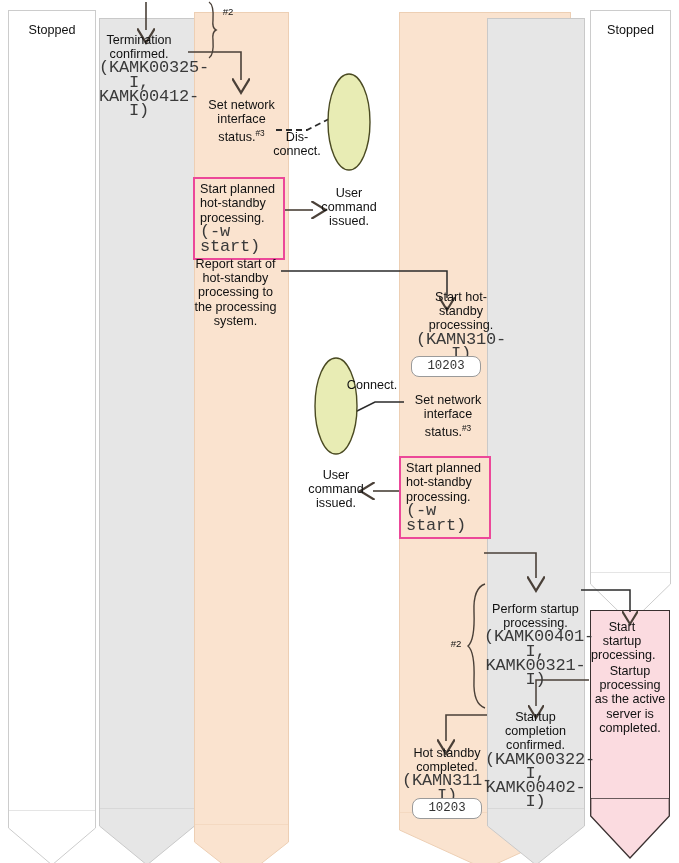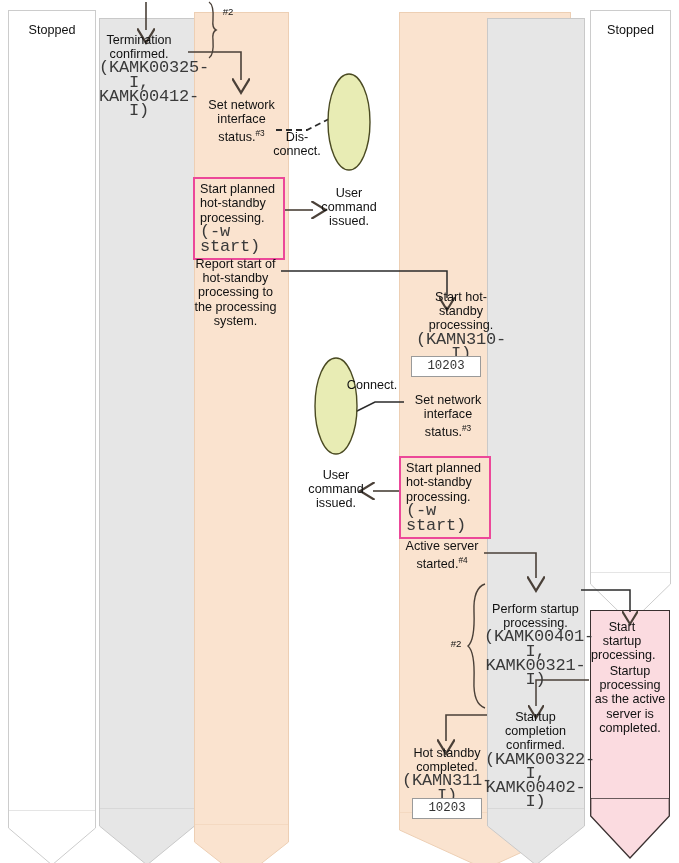--- a/index.html
+++ b/index.html
@@ -8,21 +8,21 @@
 
   .col{position:absolute;box-sizing:border-box;}
   .col .body{position:absolute;left:0;top:0;width:100%;box-sizing:border-box;}
   .chev{position:absolute;left:0;width:100%;}
 
   .txt{position:absolute;box-sizing:border-box;text-align:center;
        font-size:12.6px;line-height:14.2px;color:#111;}
   .mono{font-family:"Liberation Mono",monospace;font-size:17px;color:#3a3a3a;letter-spacing:-0.2px;}
 
   .pill{position:absolute;box-sizing:border-box;background:#fff;border:1.4px solid #9a9a9a;
-        border-radius:0;text-align:center;font-family:"Liberation Mono",monospace;
+        border-radius:8px;text-align:center;font-family:"Liberation Mono",monospace;
         font-size:12.4px;color:#333;line-height:19px;}
 
   .cmdbox{position:absolute;box-sizing:border-box;background:#fae3cf;border:2px solid #ec4899;
           padding:3px 5px 4px 5px;text-align:left;font-size:12.6px;line-height:14.4px;color:#111;}
 
   .sup{font-size:8.3px;vertical-align:super;}
 
   svg.lay{position:absolute;left:0;top:0;width:679px;height:863px;pointer-events:none;overflow:visible;}
 </style>
 </head>
@@ -186,24 +186,20 @@
     <div>issued.</div>
   </div>
 
   <div class="cmdbox" style="left:399px;top:456px;width:92px;">
     <div>Start planned</div>
     <div>hot-standby</div>
     <div>processing.</div>
     <div class="mono">(-w start)</div>
   </div>
 
-  <div class="txt" style="left:396px;top:539px;width:92px;">
-    <div>Active server</div>
-    <div><span>started.</span><span class="sup">#4</span></div>
-  </div>
 
   <div class="txt" style="left:484px;top:570px;width:103px;margin-top:32px;">
     <div>Perform startup</div>
     <div>processing.</div>
     <div class="mono">(KAMK00401-I,</div>
     <div class="mono">KAMK00321-I)</div>
   </div>
 
   <div class="txt" style="left:445px;top:637px;width:22px;font-size:9.6px;">#2</div>
 

